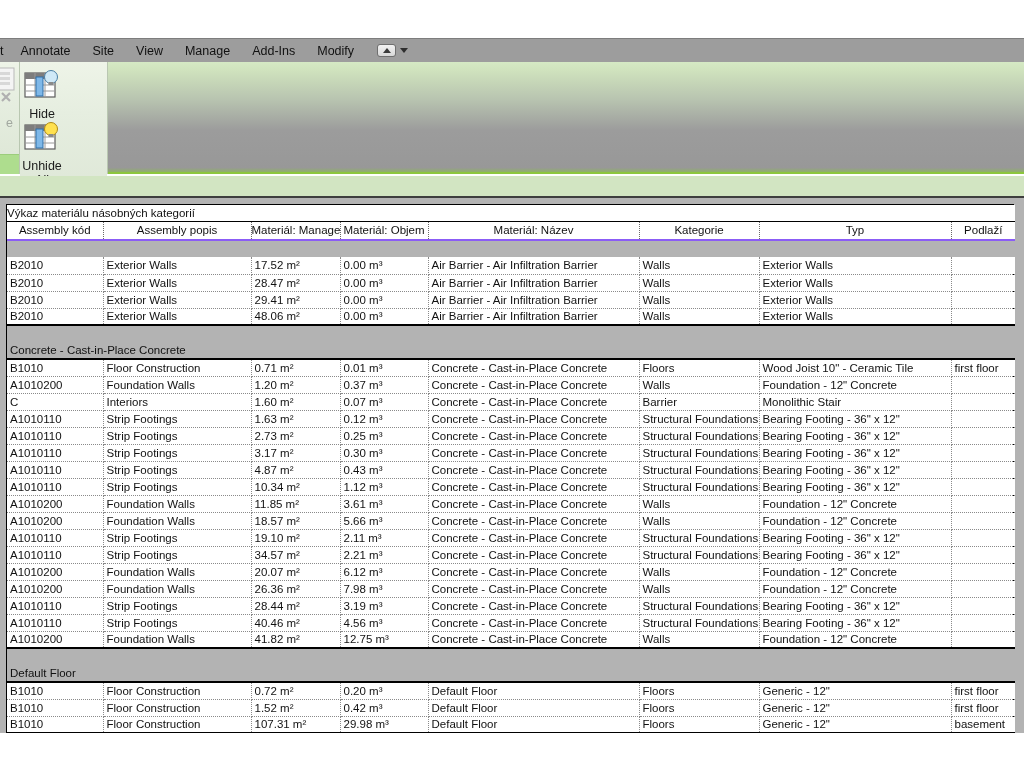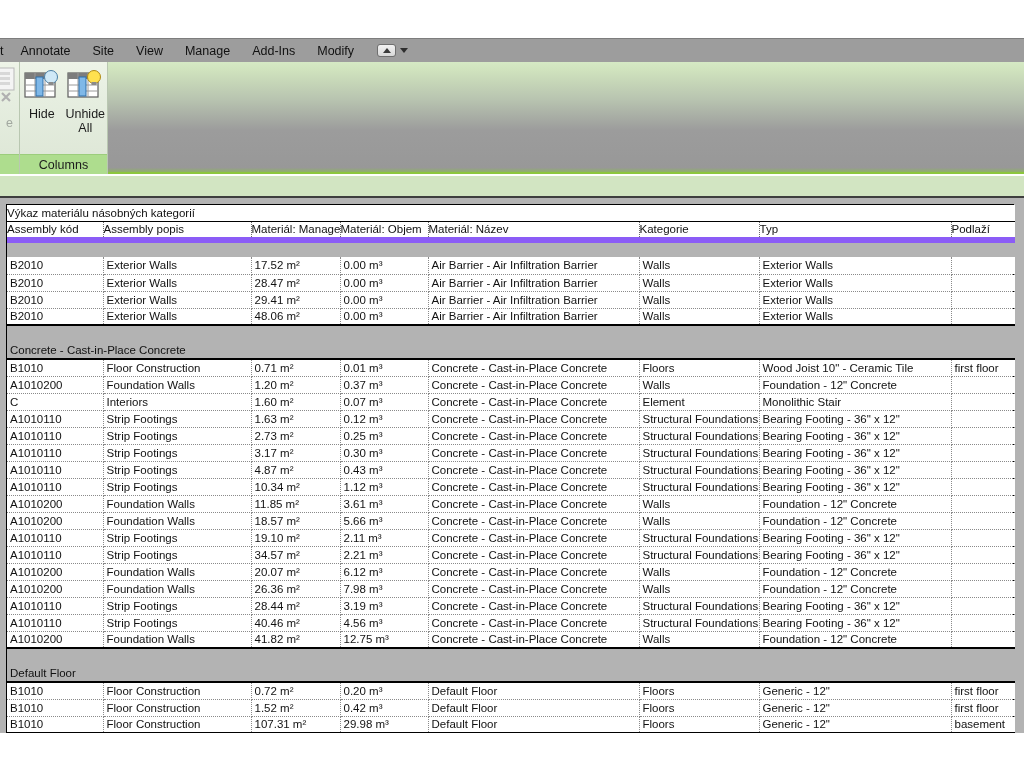--- a/index.html
+++ b/index.html
@@ -123,24 +123,24 @@
   .sch .title-row td {
     height: 16px;
     text-align: left;
     font-size: 11.5px;
     border-bottom: 1px solid #000;
     background: #fff;
     vertical-align: middle;
   }
   .sch .hdr-row td {
     height: 19px;
-    text-align: left;
+    text-align: center;
     vertical-align: middle;
     border-right: 1px dotted #6a6a6a;
-    border-bottom: 6px solid #8b5cf6;
+    border-bottom: 2px solid #8b5cf6;
     background: #fff;
     white-space: nowrap;
     overflow: hidden;
   }
   .sch .hdr-row td:last-child { border-right: none; }
 
   .sch .data-row td {
     height: 17px;
     vertical-align: middle;
     border-right: 1px dotted #8a8a8a;
@@ -225,21 +225,21 @@
                 <path d="M2 27 L10 35 M10 27 L2 35" stroke="#b0b0b0" stroke-width="2.2"></path>
               </svg>
             </span>
             <span>e</span>
           </div>
         </div>
         <div class="panel-title"></div>
       </div>
 
       <div class="panel" style="width:88px;">
-        <div class="panel-body" style="gap:0px;">
+        <div class="panel-body" style="gap:0px;flex-direction:column;">
           <div class="bigbtn" style="width:44px;">
             <span class="glyph">
               <svg class="ic" width="40" height="34" viewBox="0 0 40 34">
                 <rect x="3" y="4" width="30" height="24" fill="#ffffff" stroke="#5d5d5d" stroke-width="1.2"></rect>
                 <rect x="3" y="4" width="30" height="6" fill="#7d7d7d"></rect>
                 <line x1="3" y1="16" x2="33" y2="16" stroke="#9a9a9a"></line>
                 <line x1="3" y1="22" x2="33" y2="22" stroke="#9a9a9a"></line>
                 <line x1="13" y1="4" x2="13" y2="28" stroke="#9a9a9a"></line>
                 <line x1="23" y1="4" x2="23" y2="28" stroke="#9a9a9a"></line>
                 <rect x="14" y="8" width="7" height="19" fill="#7fb8e8" stroke="#2f6fa8"></rect>
@@ -370,21 +370,21 @@
             <td>Walls</td>
             <td>Foundation - 12" Concrete</td>
             <td></td>
           </tr>
           <tr class="data-row">
             <td>C</td>
             <td>Interiors</td>
             <td>1.60 m²</td>
             <td>0.07 m³</td>
             <td>Concrete - Cast-in-Place Concrete</td>
-            <td>Element</td>
+            <td>Barrier</td>
             <td>Monolithic Stair</td>
             <td></td>
           </tr>
           <tr class="data-row">
             <td>A1010110</td>
             <td>Strip Footings</td>
             <td>1.63 m²</td>
             <td>0.12 m³</td>
             <td>Concrete - Cast-in-Place Concrete</td>
             <td>Structural Foundations</td>

